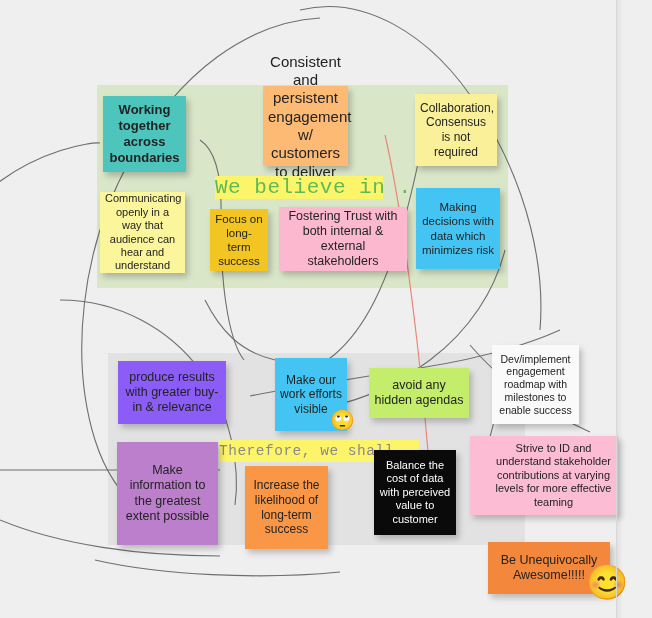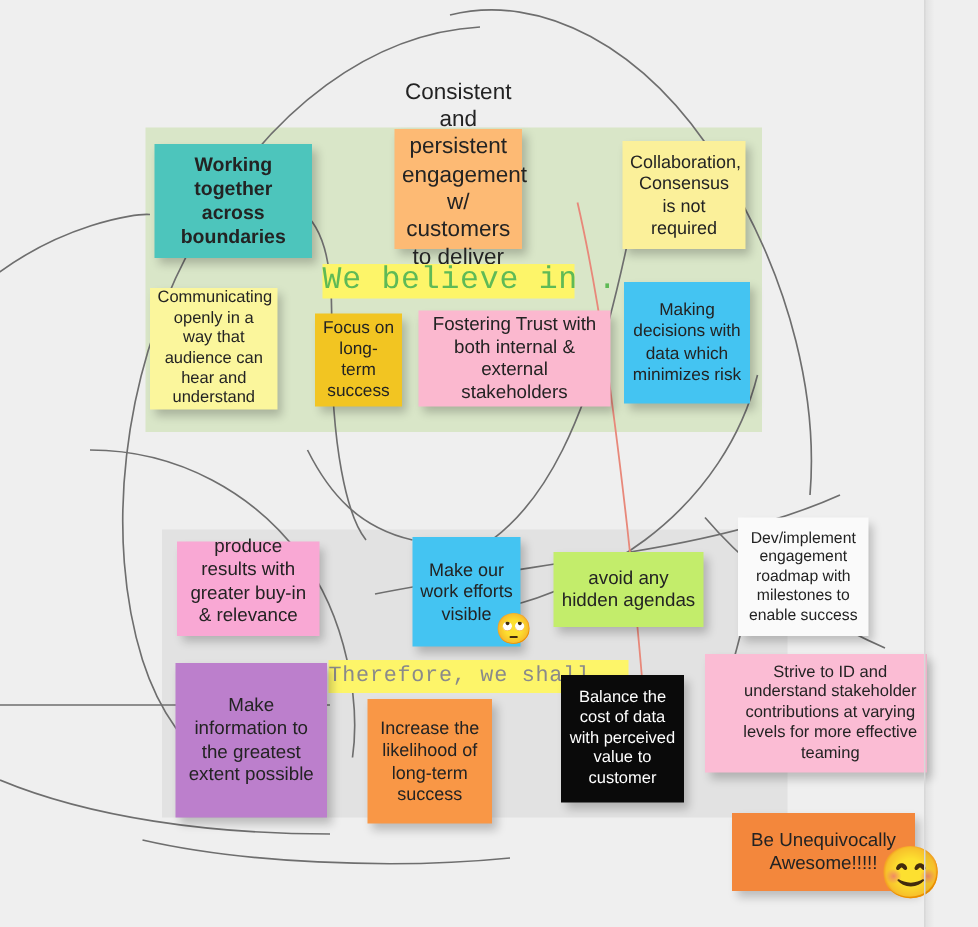--- a/index.html
+++ b/index.html
@@ -82,21 +82,21 @@
       <path d="M510,352 C500,400 490,440 480,470"></path>
       <path d="M470,345 C500,380 540,410 590,432"></path>
       <path d="M0,520 C60,545 140,556 220,556"></path>
       <path d="M95,560 C160,575 260,580 340,572"></path>
     </g>
     <g fill="none" stroke="#e8887a" stroke-width="1.2">
       <path d="M385,135 C400,200 410,280 418,350 C424,405 427,440 428,452"></path>
     </g>
   </svg>
 
-  <div class="note" style="left:103px;top:96px;width:105px;height:76px;background:#4dc5bc;font-size:13px;font-weight:bold;">
+  <div class="note" style="left:103px;top:96px;width:83px;height:76px;background:#4dc5bc;font-size:13px;font-weight:bold;">
     <span>Working together across boundaries</span>
   </div>
 
   <div class="note" style="left:263px;top:86px;width:85px;height:80px;background:#fdba74;font-size:15px;">
     <span>Consistent and persistent engagement w/ customers to deliver value</span>
   </div>
 
   <div class="note" style="left:415px;top:94px;width:82px;height:72px;background:#fbf09a;font-size:12px;">
     <span>Collaboration, Consensus is not required</span>
   </div>
@@ -114,21 +114,21 @@
   </div>
 
   <div class="note" style="left:279px;top:207px;width:128px;height:64px;background:#fbb8cf;font-size:12.5px;">
     <span>Fostering Trust with both internal &amp; external stakeholders</span>
   </div>
 
   <div class="note" style="left:416px;top:188px;width:84px;height:81px;background:#44c4f2;font-size:11.5px;">
     <span>Making decisions with data which minimizes risk</span>
   </div>
 
-  <div class="note" style="left:118px;top:361px;width:95px;height:63px;background:#f9a8d4;font-size:12.5px;align-items:flex-end;">
+  <div class="note" style="left:118px;top:361px;width:108px;height:63px;background:#8b5cf6;font-size:12.5px;">
     <span>produce results with greater buy-in &amp; relevance</span>
   </div>
 
   <div class="note" style="left:275px;top:358px;width:72px;height:73px;background:#44c4f2;font-size:12px;">
     <span>Make our work efforts visible</span>
   </div>
   <div class="emoji" style="left:330px;top:410px;font-size:20px;">🙄</div>
 
   <div class="note" style="left:369px;top:368px;width:100px;height:50px;background:#c3ed6b;font-size:12.5px;">
     <span>avoid any hidden agendas</span>

